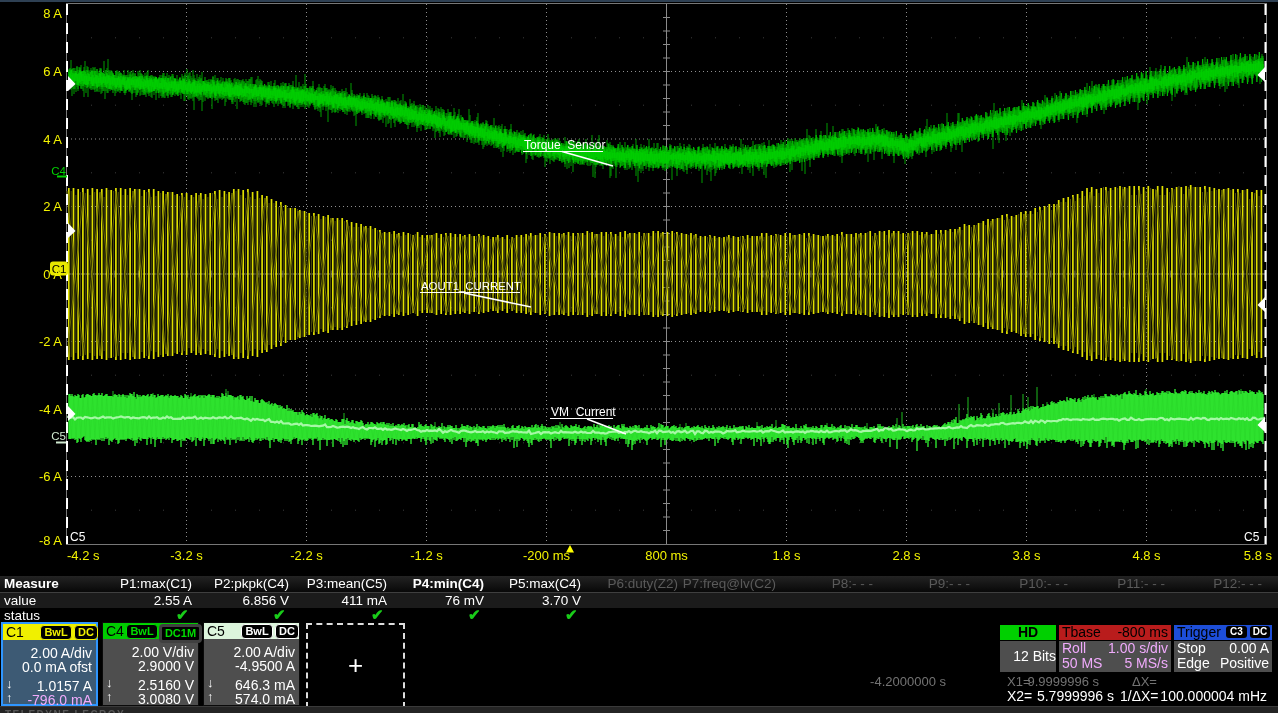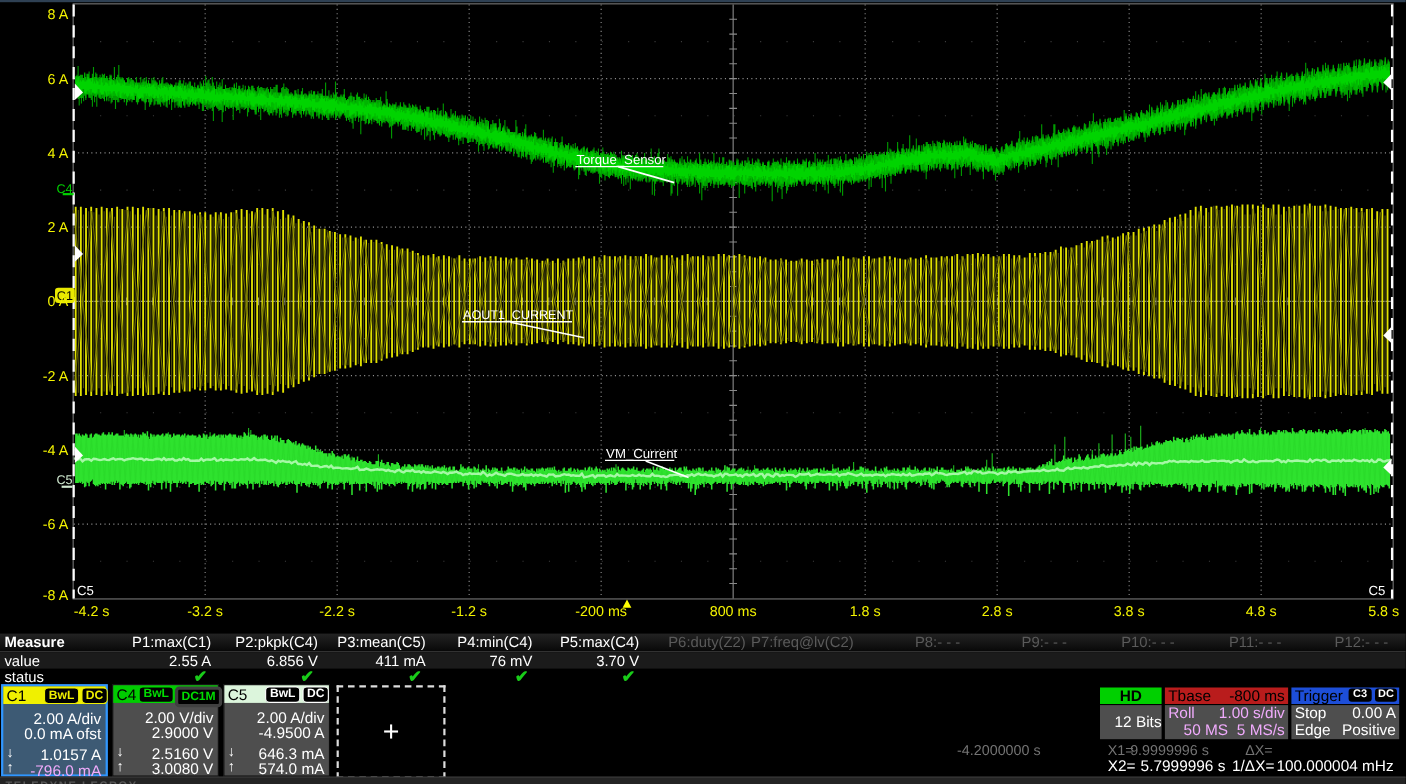--- a/index.html
+++ b/index.html
@@ -98,21 +98,21 @@
     <text x="906.5" y="560" class="tax" text-anchor="middle">2.8 s</text>
     <text x="1026.5" y="560" class="tax" text-anchor="middle">3.8 s</text>
     <text x="1146.5" y="560" class="tax" text-anchor="middle">4.8 s</text>
     <text x="1272" y="560" class="tax" text-anchor="end">5.8 s</text>
   </svg>
 <div class="mhdr">
     <span style="position:absolute;left:4px;font-weight:bold">Measure</span>
     <span class="mc" style="right:1086px;">P1:max(C1)</span>
     <span class="mc" style="right:989px;">P2:pkpk(C4)</span>
     <span class="mc" style="right:891px;">P3:mean(C5)</span>
-    <span class="mc" style="right:794px;">P4:min(C4)</span>
+    <span class="mc" style="right:794px;font-weight:bold;">P4:min(C4)</span>
     <span class="mc" style="right:697px;">P5:max(C4)</span>
     <span class="mc" style="right:600px;color:#5a5a5a">P6:duty(Z2)</span>
     <span class="mc" style="right:502px;color:#5a5a5a">P7:freq@lv(C2)</span>
     <span class="mc" style="right:405px;color:#5a5a5a">P8:- - -</span>
     <span class="mc" style="right:308px;color:#5a5a5a">P9:- - -</span>
     <span class="mc" style="right:210px;color:#5a5a5a">P10:- - -</span>
     <span class="mc" style="right:113px;color:#5a5a5a">P11:- - -</span>
     <span class="mc" style="right:16px;color:#5a5a5a">P12:- - -</span>
   </div>
 <div class="mval">
@@ -175,21 +175,21 @@
   </div>
 <div style="position:absolute;left:1000px;top:625px;width:56px;height:15px;background:#00d000;color:#000;font-weight:bold;font-size:14px;text-align:center;line-height:15px">HD</div>
 <div style="position:absolute;left:1000px;top:641px;width:56px;height:31px;background:#4e4e4e;color:#fff;font-size:14px;text-align:right;line-height:31px">12 Bits</div>
 <div style="position:absolute;left:1059px;top:625px;width:112px;height:15px;background:#b91c1c;color:#000;font-size:14px">
     <span style="position:absolute;left:3px;top:-1px">Tbase</span>
     <span style="position:absolute;right:3px;top:-1px">-800 ms</span>
   </div>
 <div style="position:absolute;left:1059px;top:641px;width:112px;height:31px;background:#4e4e4e;color:#f0abfc;font-size:14px">
     <span style="position:absolute;left:3px;top:-1px">Roll</span>
     <span style="position:absolute;right:3px;top:-1px">1.00 s/div</span>
-    <span style="position:absolute;left:17px;top:14px">50 MS</span>
+    <span style="position:absolute;left:3px;top:14px">50 MS</span>
     <span style="position:absolute;right:3px;top:14px">5 MS/s</span>
   </div>
 <div style="position:absolute;left:1174px;top:625px;width:98px;height:15px;background:#1d4ed8;color:#000;font-size:14px">
     <span style="position:absolute;left:3px;top:-1px">Trigger</span>
     <span style="position:absolute;left:52px;top:1px;width:21px;height:12px;background:#000;border-radius:3px;color:#fff;font-size:10px;font-weight:bold;text-align:center;line-height:12px">C3</span>
     <span style="position:absolute;left:76px;top:1px;width:20px;height:12px;background:#000;border-radius:3px;color:#fff;font-size:10px;font-weight:bold;text-align:center;line-height:12px">DC</span>
   </div>
 <div style="position:absolute;left:1174px;top:641px;width:98px;height:31px;background:#4e4e4e;color:#fff;font-size:14px">
     <span style="position:absolute;left:3px;top:-1px">Stop</span>
     <span style="position:absolute;right:3px;top:-1px">0.00 A</span>

